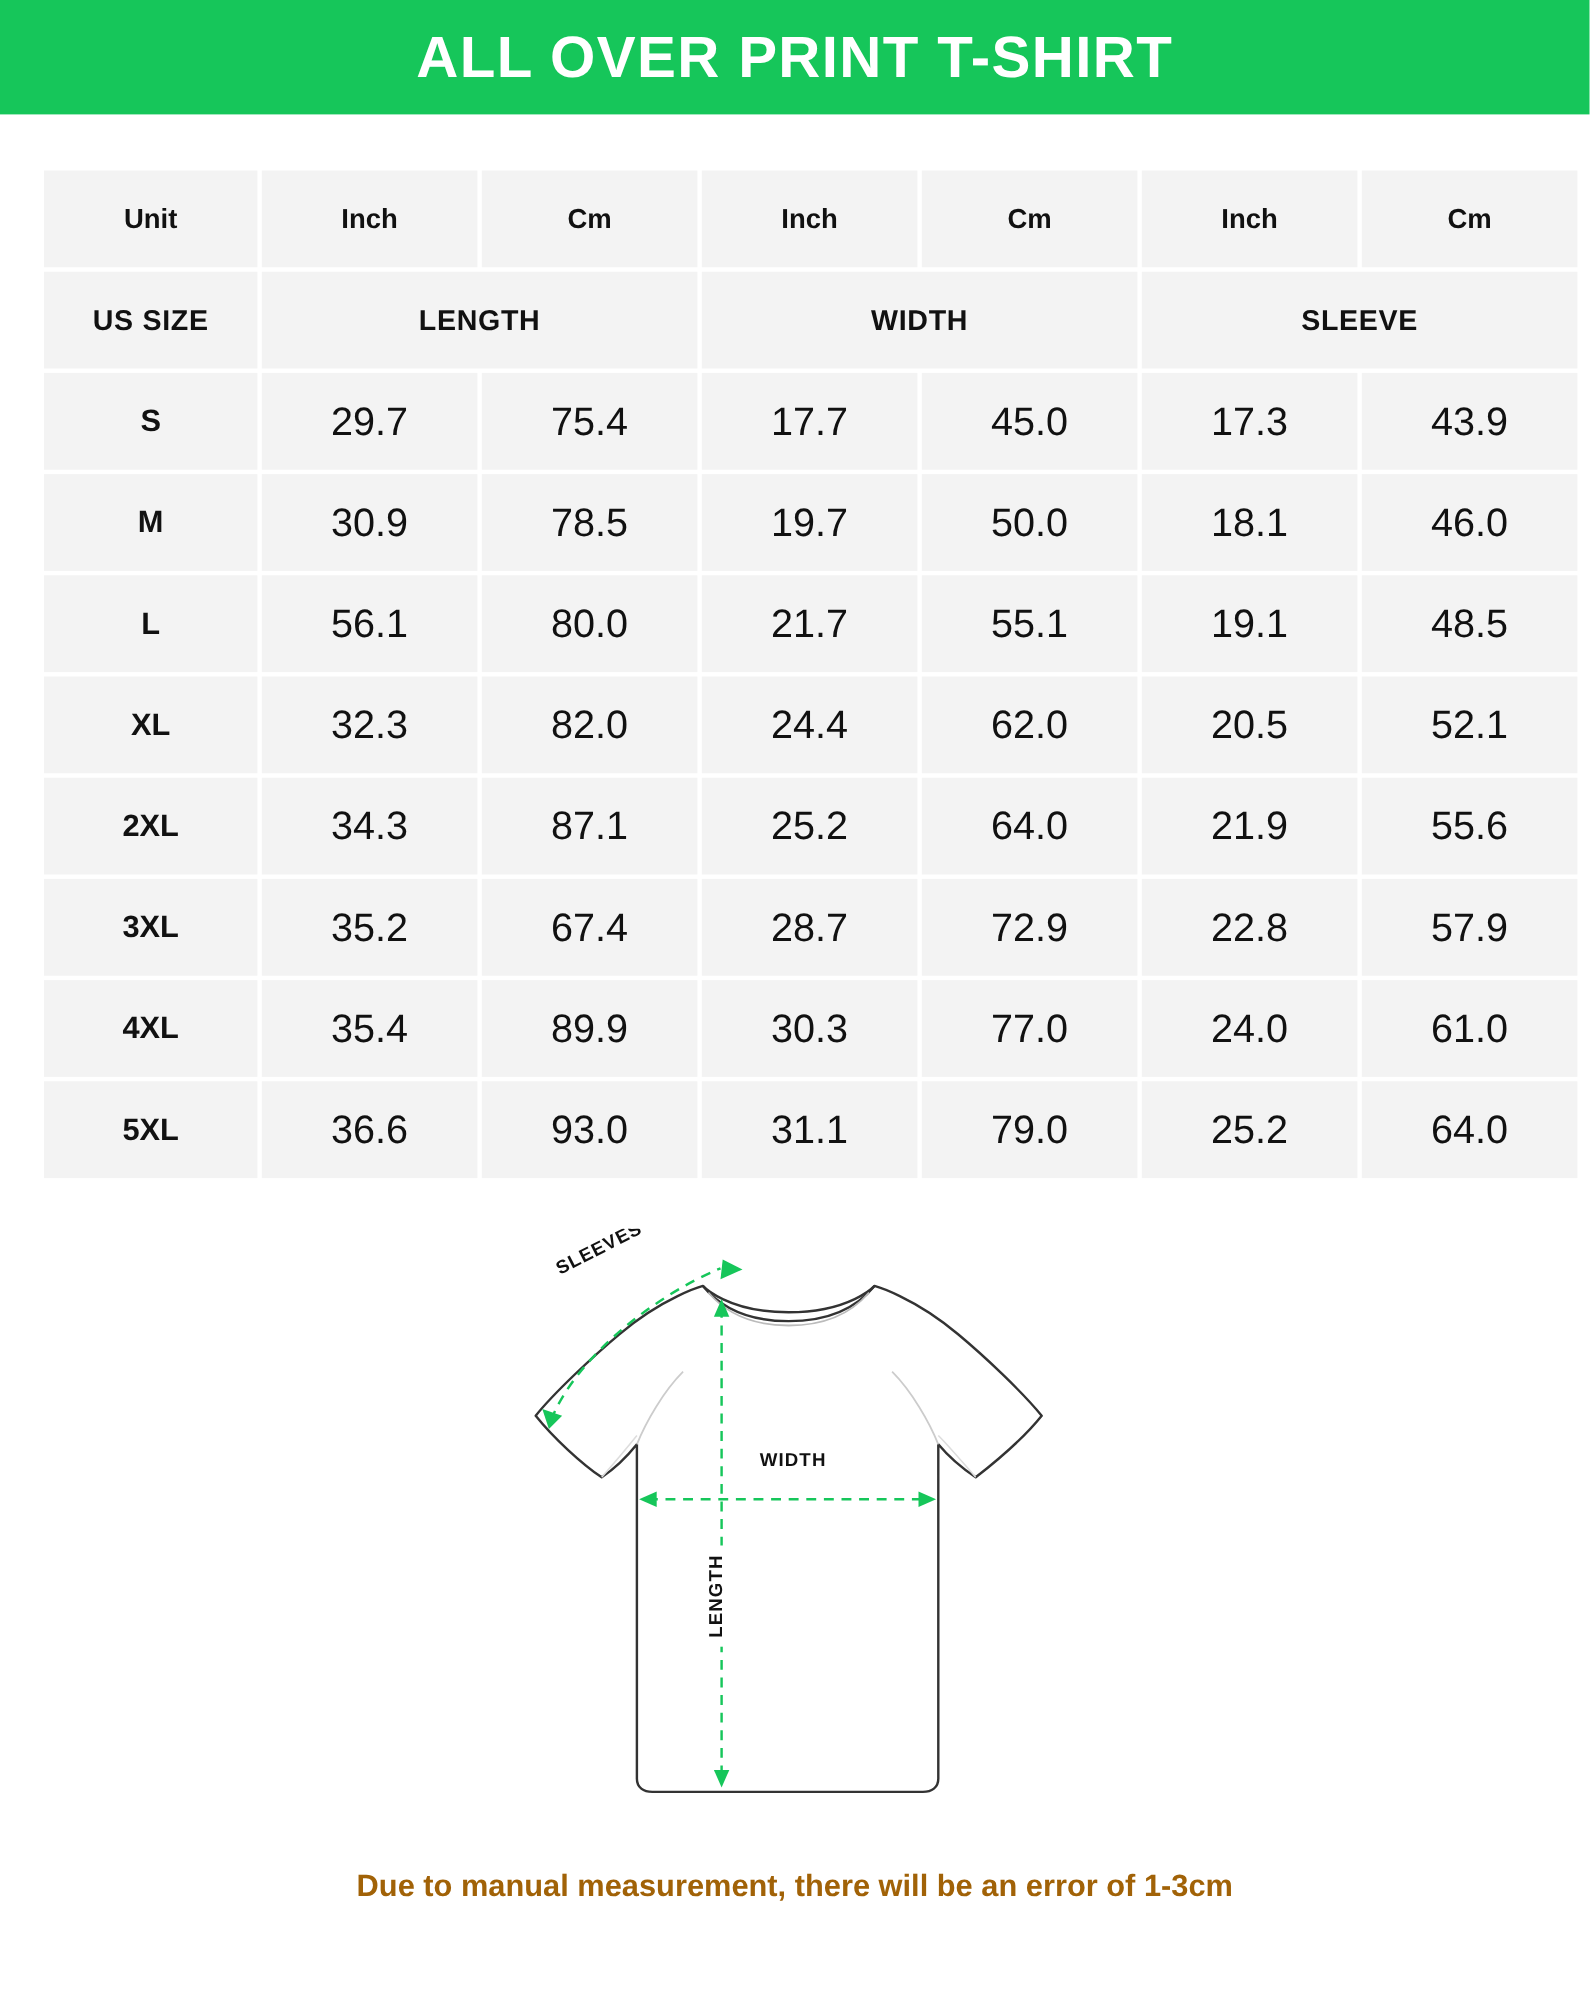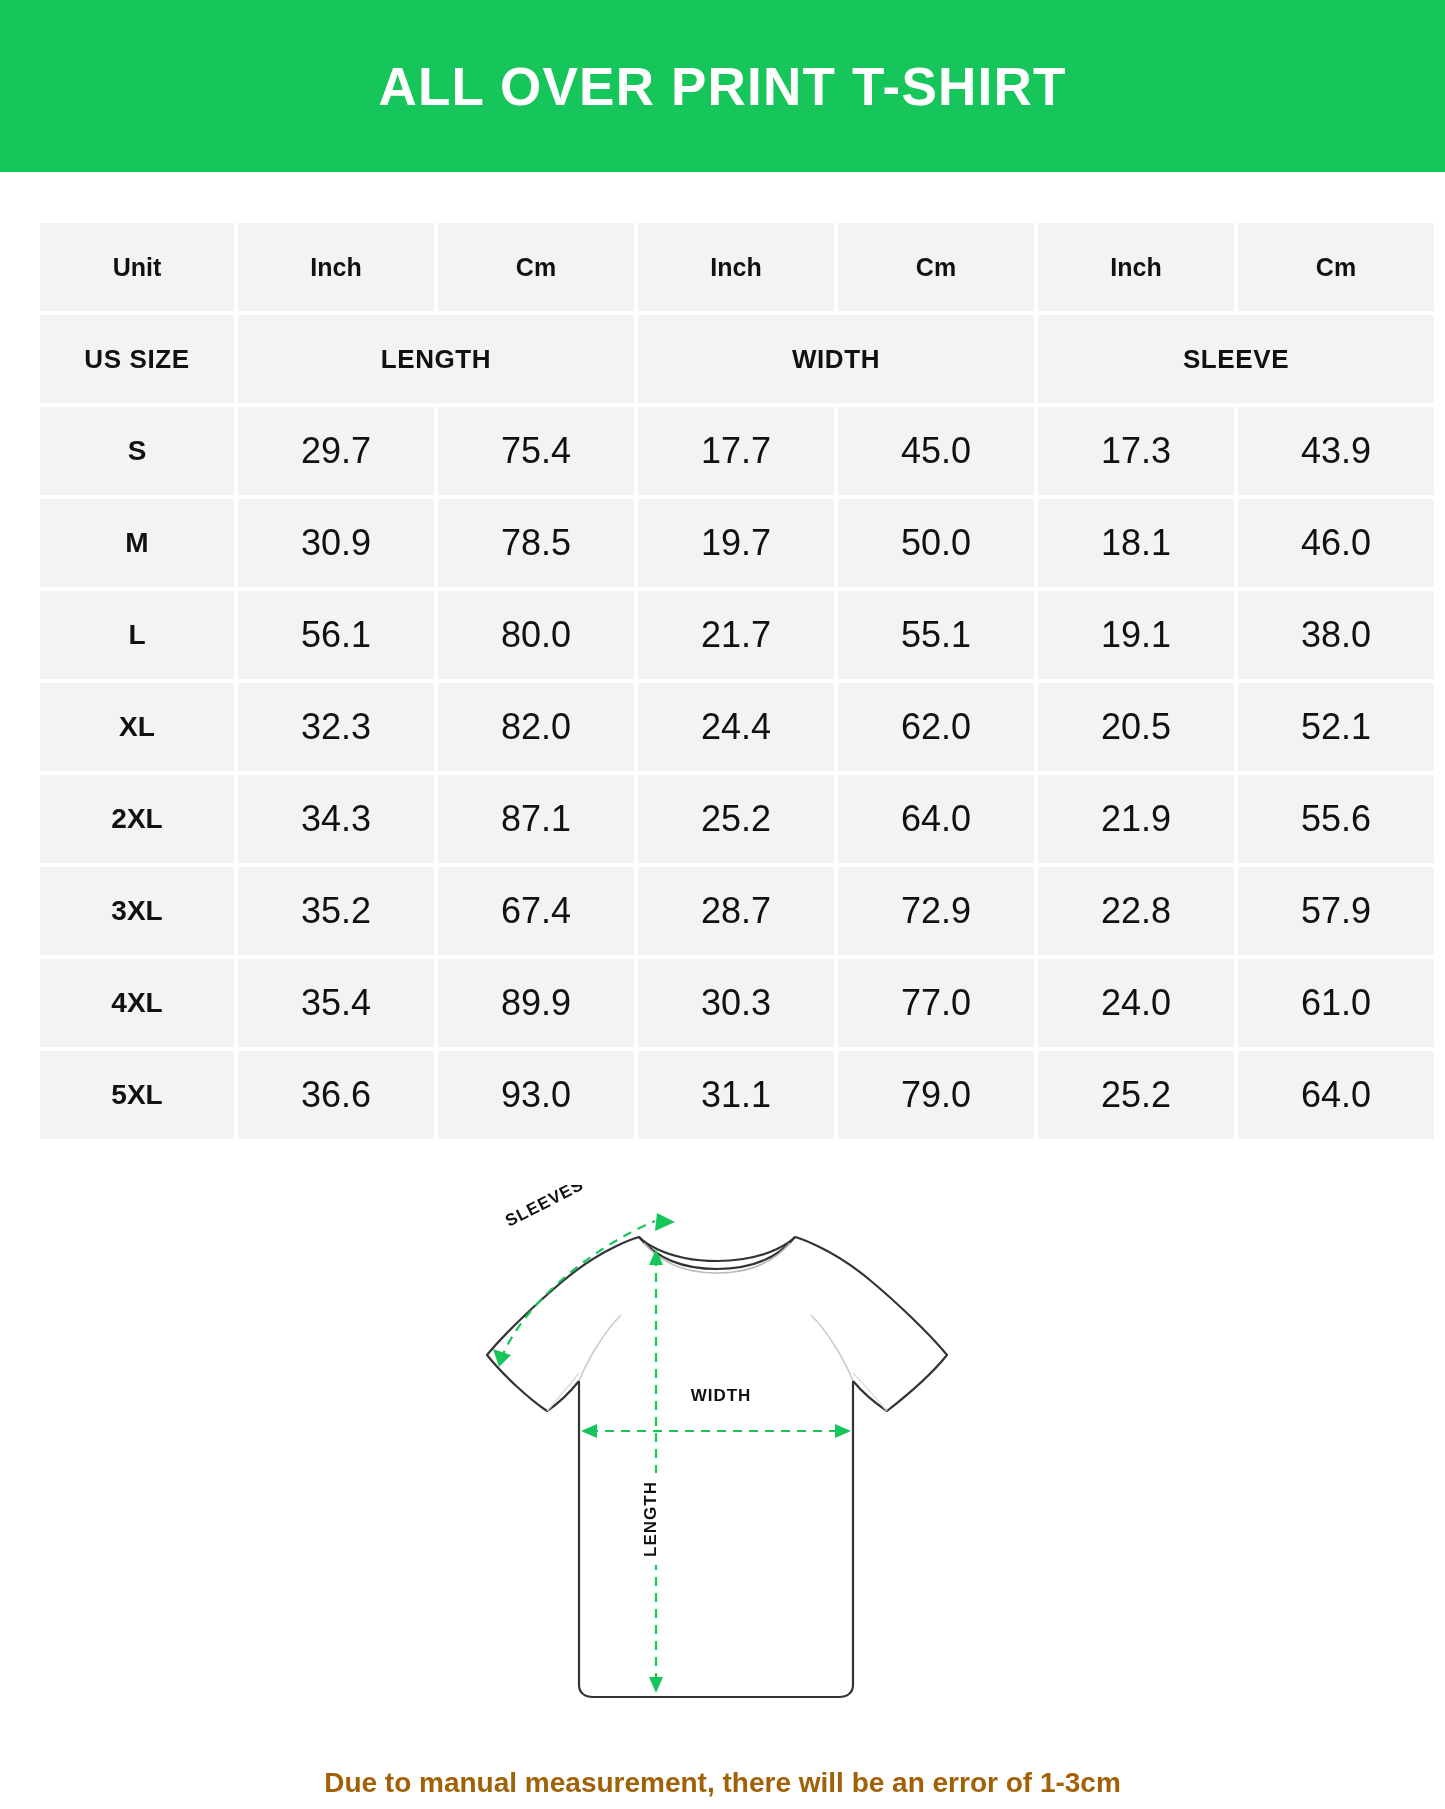--- a/index.html
+++ b/index.html
@@ -17,21 +17,21 @@
   .page {
     width: 1445px;
     height: 1809px;
     position: relative;
     background: #ffffff;
   }
 
   
   .banner {
     width: 100%;
-    height: 172px;
+    height: 104px;
     background: #16c65a;
     display: flex;
     align-items: center;
     justify-content: center;
     box-sizing: border-box;
   }
   .banner-title {
     color: #ffffff;
     font-size: 53px;
     font-weight: bold;
@@ -157,21 +157,21 @@
           <td class="val-cell">18.1</td>
           <td class="val-cell">46.0</td>
         </tr>
         <tr>
           <td class="size-cell">L</td>
           <td class="val-cell">56.1</td>
           <td class="val-cell">80.0</td>
           <td class="val-cell">21.7</td>
           <td class="val-cell">55.1</td>
           <td class="val-cell">19.1</td>
-          <td class="val-cell">38.0</td>
+          <td class="val-cell">48.5</td>
         </tr>
         <tr>
           <td class="size-cell">XL</td>
           <td class="val-cell">32.3</td>
           <td class="val-cell">82.0</td>
           <td class="val-cell">24.4</td>
           <td class="val-cell">62.0</td>
           <td class="val-cell">20.5</td>
           <td class="val-cell">52.1</td>
         </tr>

